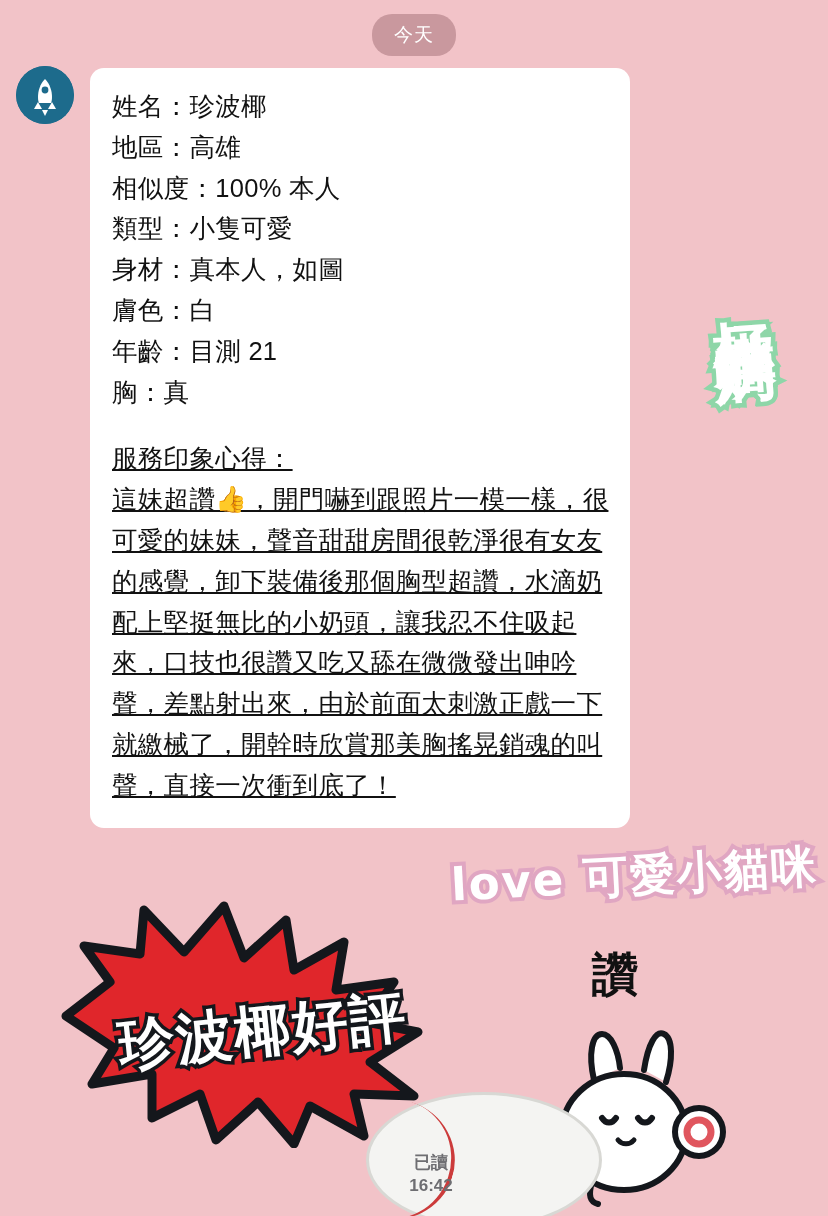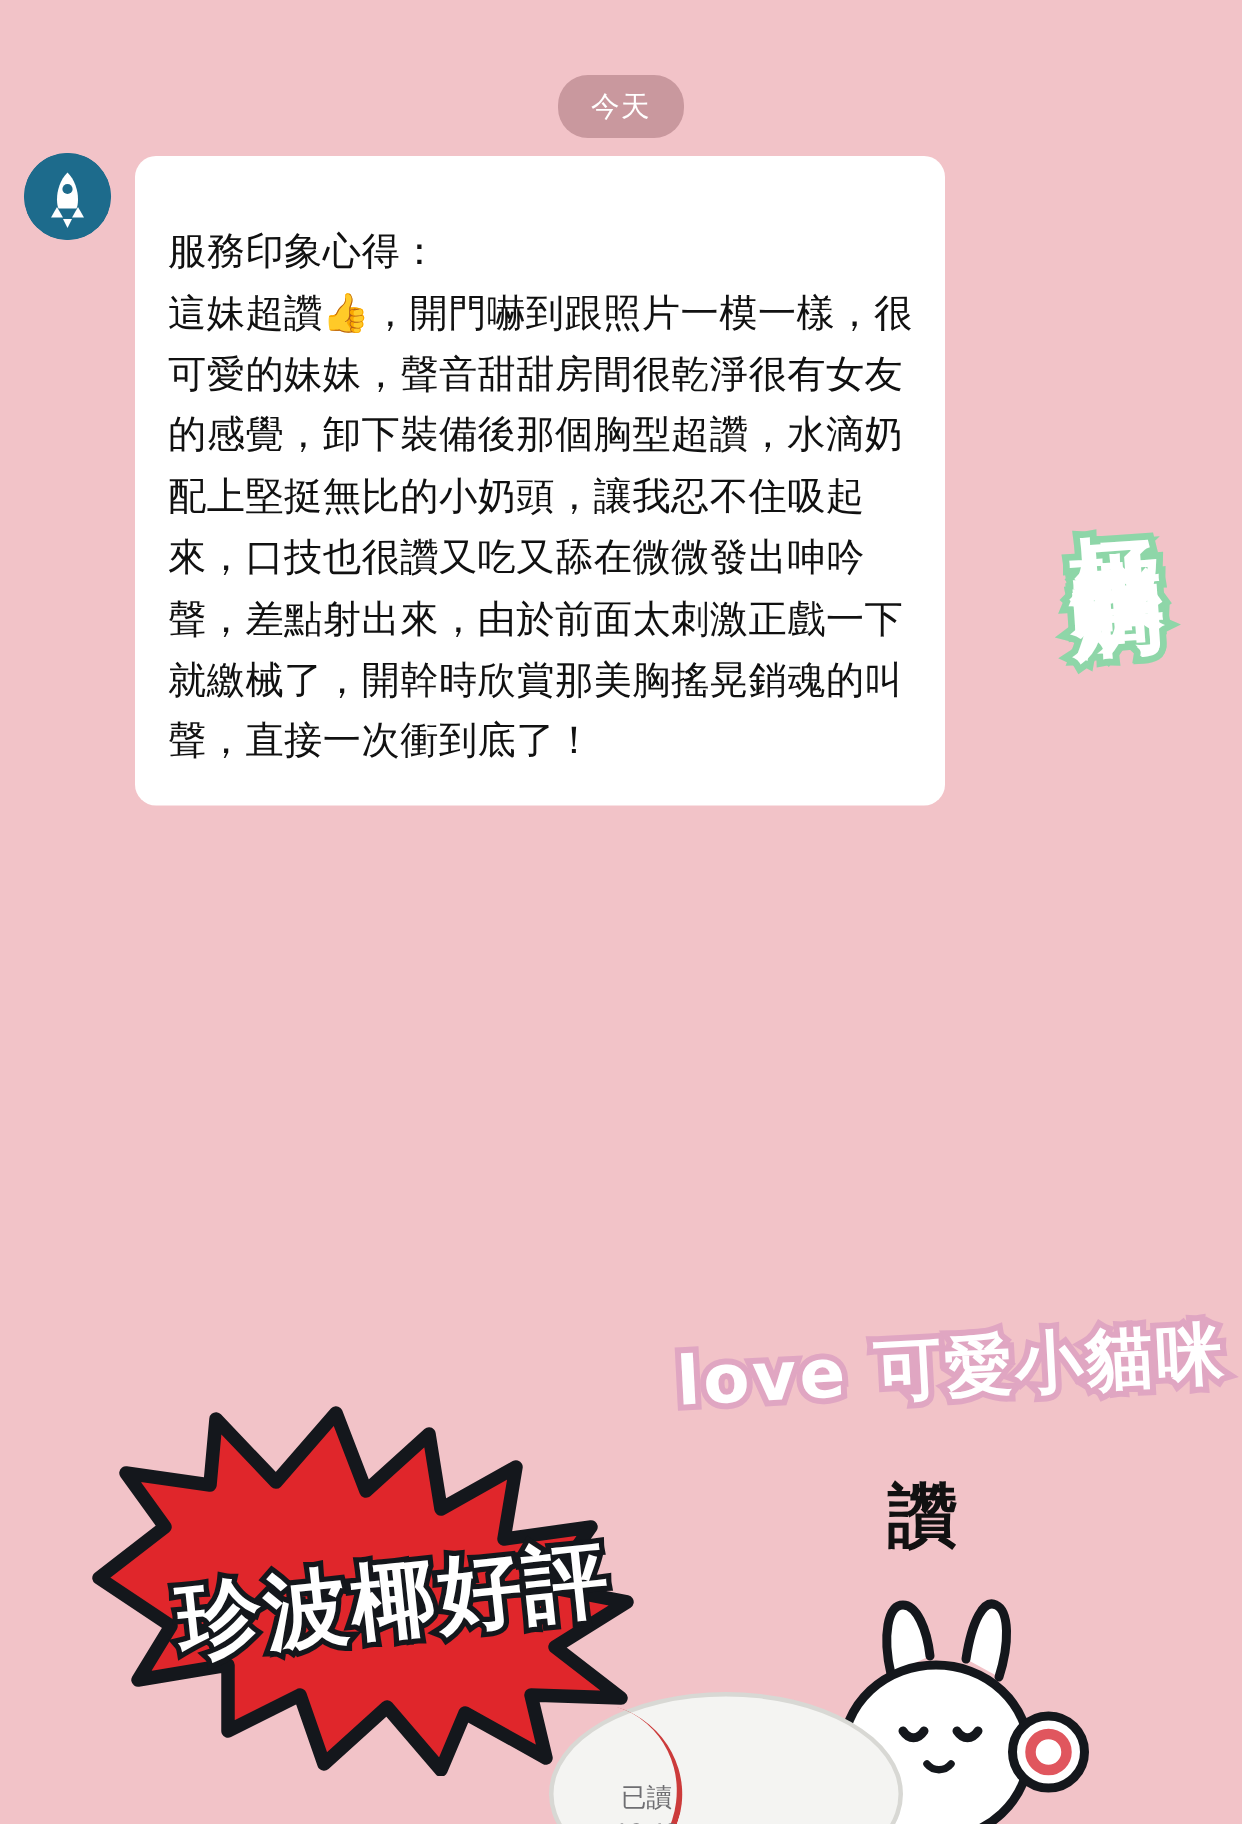--- a/index.html
+++ b/index.html
@@ -11,21 +11,20 @@
     height: 1216px;
     background: #f2c3c8;
     font-family: "Liberation Sans", sans-serif;
     position: relative;
     overflow: hidden;
   }
   .chat-root {
     position: absolute;
     inset: 0;
     background: #f2c3c8;
-    margin-top: 36px;
   }
 
   
   .date-pill {
     position: absolute;
     top: 14px;
     left: 50%;
     transform: translateX(-50%);
     background: #c9989e;
     color: #ffffff;
@@ -62,20 +61,21 @@
   .bubble-text {
     font-size: 25.5px;
     line-height: 1.6;
     color: #111111;
     white-space: pre-wrap;
     word-break: break-word;
     letter-spacing: 0.3px;
   }
   .bubble-text.para2 {
     margin-top: 26px;
+    text-decoration: underline;
   }
 
   
   .sticker-vertical {
     position: absolute;
     top: 272px;
     right: 56px;
     width: 112px;
     text-align: center;
     font-size: 62px;
@@ -176,20 +176,21 @@
   
   .receipt {
     position: absolute;
     left: 386px;
     top: 1152px;
     width: 90px;
     text-align: center;
     color: #6e6e72;
     font-size: 17px;
     line-height: 1.35;
+    font-weight: bold;
   }
 </style>
 </head>
 <body>
 
 <div class="chat-root">
 
   <div class="date-pill">今天</div>
 
   <div class="avatar">
@@ -197,20 +198,28 @@
       <circle cx="29" cy="29" r="29" fill="#1d6b8c"></circle>
       <path d="M29 13c5 5 7 12 7 18 0 3-.5 5-1 6H23c-.5-1-1-3-1-6 0-6 2-13 7-18z" fill="#ffffff"></path>
       <circle cx="29" cy="24" r="3.4" fill="#1d6b8c"></circle>
       <path d="M22 36l-4 7h8z" fill="#ffffff"></path>
       <path d="M36 36l4 7h-8z" fill="#ffffff"></path>
       <path d="M26 44h6l-3 6z" fill="#ffffff"></path>
     </svg>
   </div>
 
   <div class="bubble">
+    <div class="bubble-text">姓名：珍波椰
+地區：高雄
+相似度：100% 本人
+類型：小隻可愛
+身材：真本人，如圖
+膚色：白
+年齡：目測 21
+胸：真</div>
     <div class="bubble-text para2">服務印象心得：
 這妹超讚👍，開門嚇到跟照片一模一樣，很可愛的妹妹，聲音甜甜房間很乾淨很有女友的感覺，卸下裝備後那個胸型超讚，水滴奶配上堅挺無比的小奶頭，讓我忍不住吸起來，口技也很讚又吃又舔在微微發出呻吟聲，差點射出來，由於前面太刺激正戲一下就繳械了，開幹時欣賞那美胸搖晃銷魂的叫聲，直接一次衝到底了！</div>
   </div>
 
   <div class="sticker-vertical">極品水滴奶</div>
 
   <div class="sticker-love">love 可愛小貓咪</div>
 
   <div class="burst-wrap">
     <svg width="430" height="250" viewBox="0 0 430 250">

